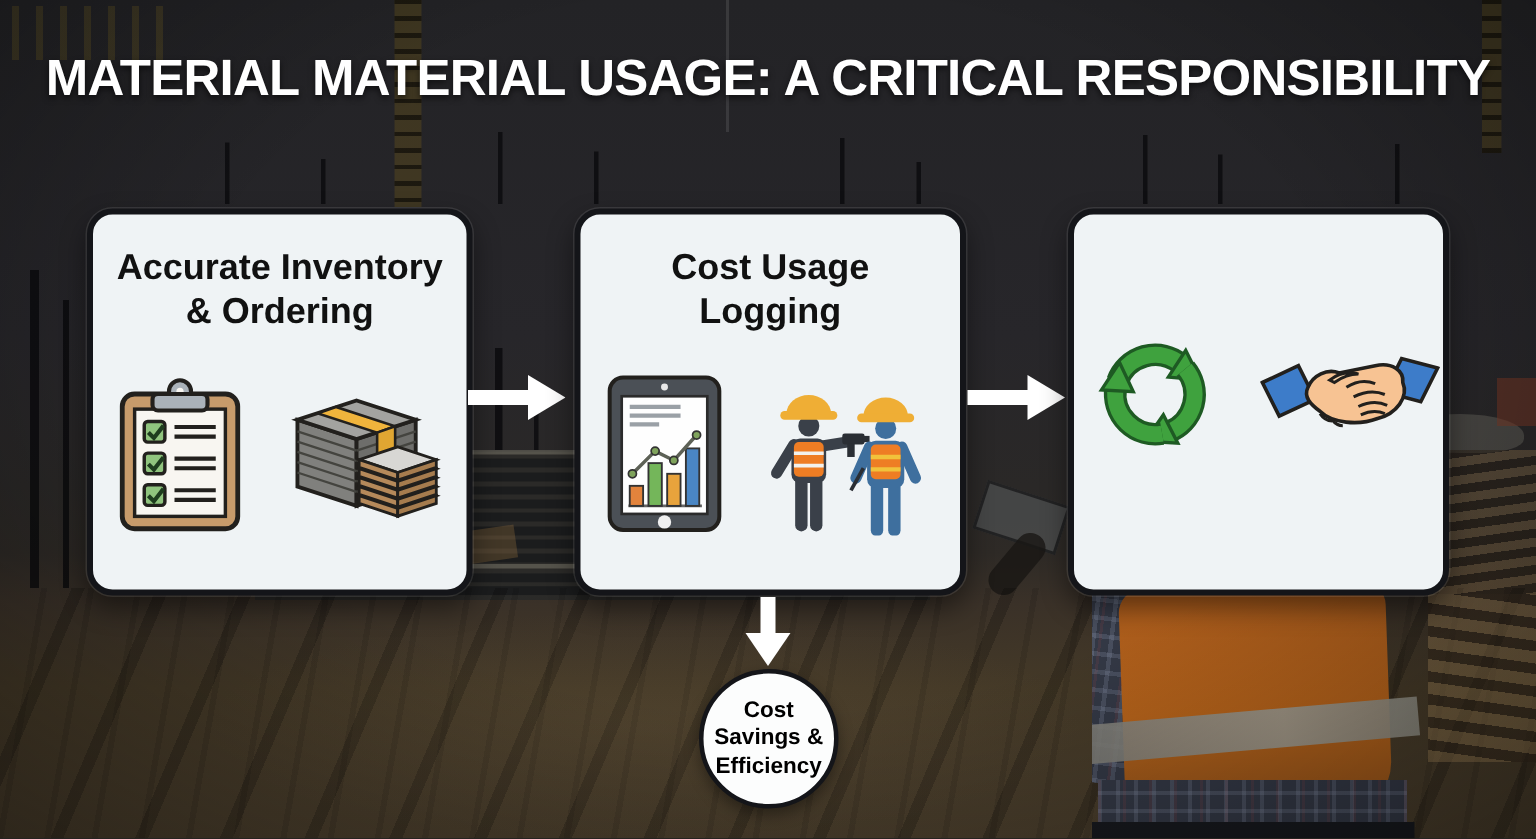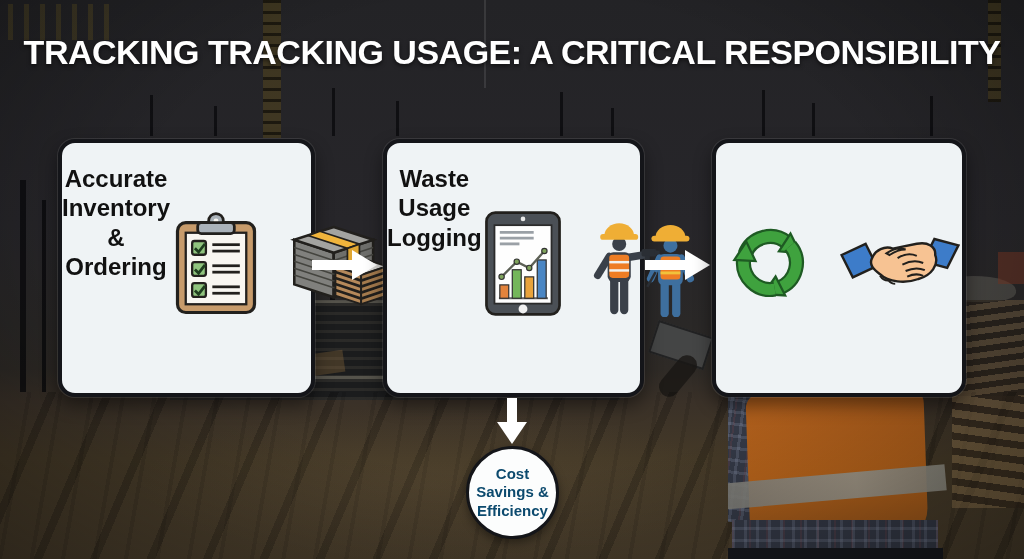--- a/index.html
+++ b/index.html
@@ -51,37 +51,37 @@
   .vignette { position:absolute; inset:0; pointer-events:none;
               background:radial-gradient(ellipse at 50% 42%, transparent 52%, rgba(0,0,0,.38) 100%); }
 
   
   .title { position:absolute; top:33px; left:0; width:1024px; text-align:center; z-index:5;
            font-size:34px; font-weight:bold; letter-spacing:-0.5px; color:var(--title-text,#fff);
            text-shadow:0 2px 4px rgba(0,0,0,.6); }
 
   .card { position:absolute; top:139px; height:258px; z-index:4;
           background:var(--card-bg,#eff3f5); border:4px solid var(--card-border,#141519);
-          border-radius:17px; display:flex; flex-direction:row; text-align:center;
+          border-radius:17px; display:flex; flex-direction:column; text-align:center;
           box-shadow:0 0 0 1px rgba(255,255,255,.10), 0 8px 18px rgba(0,0,0,.45); }
   .card-1 { left:58px;  width:257px; }
   .card-2 { left:383px; width:261px; }
   .card-3 { left:712px; width:254px; }
   .card-title { margin-top:21px; font-size:24px; line-height:1.22; font-weight:bold;
                 color:var(--card-text,#111); white-space:pre-line; }
   .icons { flex:1; display:flex; align-items:center; justify-content:center; gap:18px; padding-bottom:10px; }
 
   .harrow { position:absolute; top:247px; z-index:4; }
   .harrow-1 { left:311px; } .harrow-2 { left:644px; }
   .varrow { position:absolute; left:494px; top:398px; z-index:4; }
 
   .outcome { position:absolute; left:466px; top:446px; width:93px; height:93px; z-index:4;
              background:#fcfdfd; border:3.5px solid var(--card-border,#141519); border-radius:50%;
              display:flex; align-items:center; justify-content:center; text-align:center;
-             font-size:15px; line-height:1.22; font-weight:bold; color:#0c4a6e; white-space:pre-line;
+             font-size:15px; line-height:1.22; font-weight:bold; color:#000000; white-space:pre-line;
              box-shadow:0 4px 10px rgba(0,0,0,.4); }
 </style>
 </head>
 <body>
 
 <div class="stage">
 
   <div class="bg-el crane-boom" style="left:8px; top:4px; width:110px; height:36px;"></div>
   <div class="bg-el crane-tower lattice" style="left:263px; top:0; width:18px; height:138px;"></div>
   <div class="bg-el cable" style="left:484px; top:0; width:2px; height:88px;"></div>
@@ -116,21 +116,21 @@
     <div class="w-arm plaid"></div>
     <div class="w-vest"></div>
     <div class="w-stripe"></div>
     <div class="w-shirt-bottom plaid"></div>
     <div class="w-pants"></div>
   </div>
   <div class="bg-el planks" style="left:952px; top:396px; width:72px; height:112px;"></div>
 
   <div class="vignette"></div>
 
-  <h1 class="title">TRACKING TRACKING USAGE: A CRITICAL RESPONSIBILITY</h1>
+  <h1 class="title">MATERIAL MATERIAL USAGE: A CRITICAL RESPONSIBILITY</h1>
 
   <div class="card card-1">
     <div class="card-title">Accurate Inventory
 &amp; Ordering</div>
     <div class="icons">
       <svg viewBox="0 0 100 120" width="92" height="110">
         <rect x="8" y="16" width="84" height="98" rx="9" style="fill:var(--clipboard-tan,#c79b6b)" stroke="#22201d" stroke-width="3.5"></rect>
         <rect x="17" y="27" width="66" height="78" fill="#f8f6f1" stroke="#22201d" stroke-width="2.5"></rect>
         <circle cx="50" cy="14" r="8" fill="#aab2b9" stroke="#22201d" stroke-width="3"></circle>
         <circle cx="50" cy="14" r="2.6" fill="#f8f6f1"></circle>
@@ -202,21 +202,21 @@
       </svg>
     </div>
   </div>
 
   <svg class="harrow harrow-1" width="66" height="36" viewBox="0 0 66 36">
     <line x1="1" y1="18" x2="45" y2="18" style="stroke:var(--arrow,#fff)" stroke-width="10"></line>
     <polygon points="41,3 66,18 41,33" style="fill:var(--arrow,#fff)"></polygon>
   </svg>
 
   <div class="card card-2">
-    <div class="card-title">Waste Usage
+    <div class="card-title">Cost Usage
 Logging</div>
     <div class="icons">
       <svg viewBox="0 0 92 122" width="82" height="109">
         <rect x="5" y="4" width="82" height="114" rx="10" fill="#4b5056" stroke="#22201d" stroke-width="3"></rect>
         <circle cx="46" cy="11" r="2.6" fill="#e8e8e8"></circle>
         <rect x="14" y="18" width="64" height="88" fill="#fefefe" stroke="#2b2b2b" stroke-width="2"></rect>
         <circle cx="46" cy="112" r="5" fill="#f0f0f0"></circle>
         <line x1="20" y1="26" x2="58" y2="26" stroke="#9aa0a6" stroke-width="3.2"></line>
         <line x1="20" y1="32.5" x2="58" y2="32.5" stroke="#9aa0a6" stroke-width="3.2"></line>
         <line x1="20" y1="39" x2="42" y2="39" stroke="#9aa0a6" stroke-width="3.2"></line>

